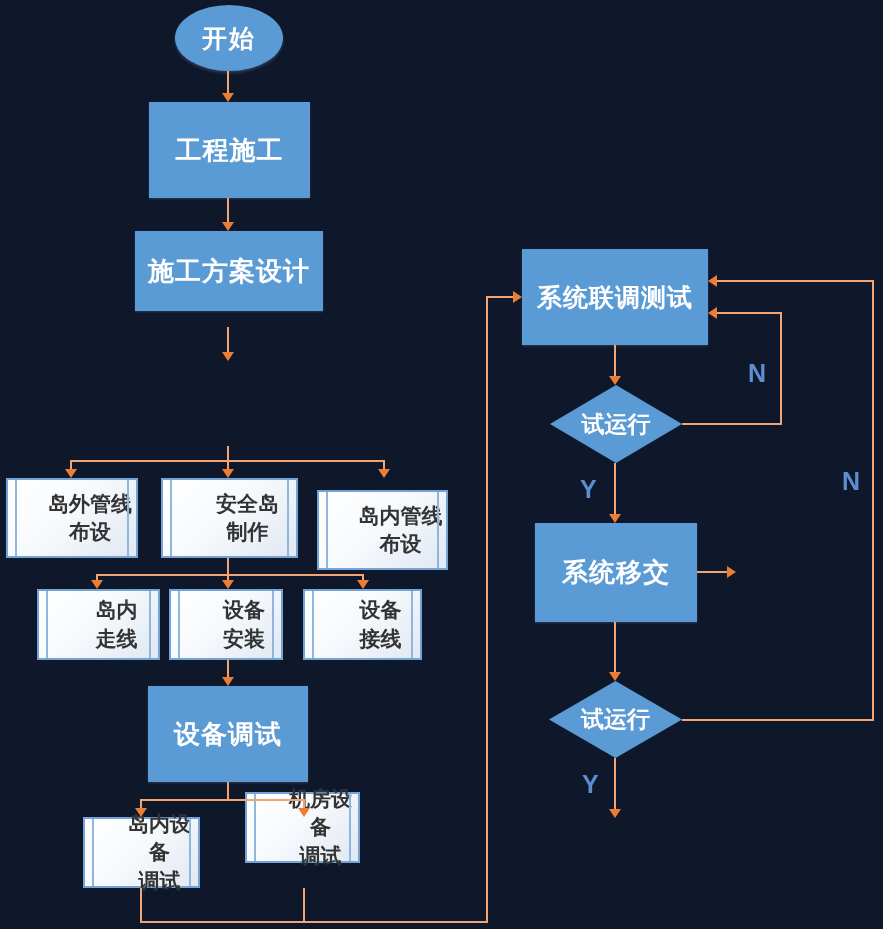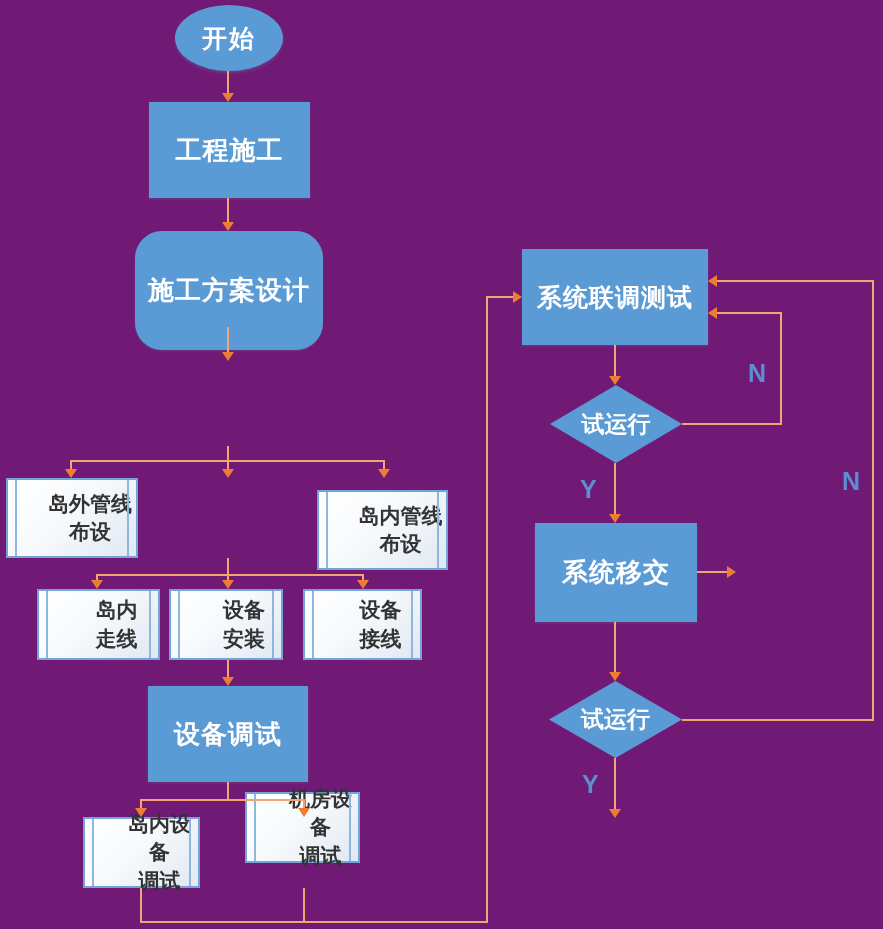--- a/index.html
+++ b/index.html
@@ -1,17 +1,17 @@
 <!DOCTYPE html>
 <html><head>
 <meta charset="utf-8">
 <style>
   html,body{margin:0;padding:0;background:#ffffff;}
   .canvas{
-    position:relative;width:883px;height:929px;background:#701a75;overflow:hidden;
+    position:relative;width:883px;height:929px;background:#0f172a;overflow:hidden;
     font-family:"Liberation Sans","DejaVu Sans",sans-serif;
   }
   
   .proc{
     position:absolute;background:#5b9bd5;color:#ffffff;font-weight:700;font-size:26px;
     display:flex;align-items:center;justify-content:center;letter-spacing:1px;
     box-shadow:0 1px 2px rgba(90,120,160,.35);box-sizing:border-box;text-align:center;
   }
   
   .oval{
@@ -52,28 +52,32 @@
 <div class="canvas">
 
   <div class="oval" style="left:175px;top:5px;width:108px;height:66px;">
     <span>开始</span>
   </div>
 
   <div class="proc" style="left:149px;top:102px;width:161px;height:96px;">
     <span>工程施工</span>
   </div>
 
-  <div class="proc" style="left:135px;top:231px;width:188px;height:119px;border-radius:27px;">
+  <div class="proc" style="left:135px;top:231px;width:188px;height:80px;">
     <span>施工方案设计</span>
   </div>
 
 
   <div class="pre" style="left:6px;top:478px;width:132px;height:80px;">
     <span>岛外管线</span>
     <span>布设</span>
+  </div>
+  <div class="pre" style="left:161px;top:478px;width:137px;height:80px;">
+    <span>安全岛</span>
+    <span>制作</span>
   </div>
   <div class="pre" style="left:317px;top:478px;width:131px;height:80px;margin-top:12px;">
     <span>岛内管线</span>
     <span>布设</span>
   </div>
 
   <div class="pre" style="left:37px;top:589px;width:123px;height:71px;">
     <span>岛内</span>
     <span>走线</span>
   </div>

